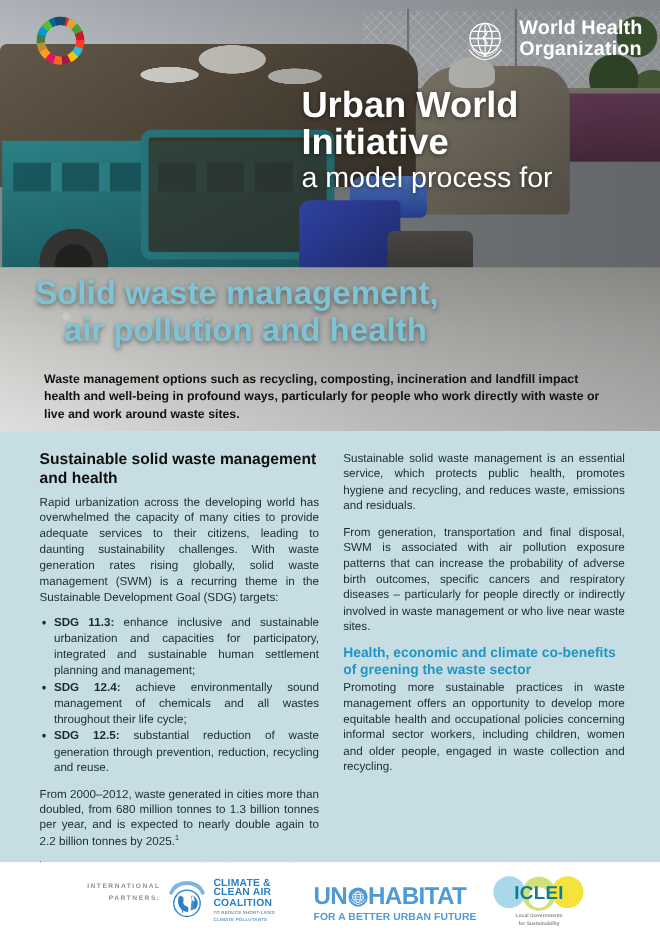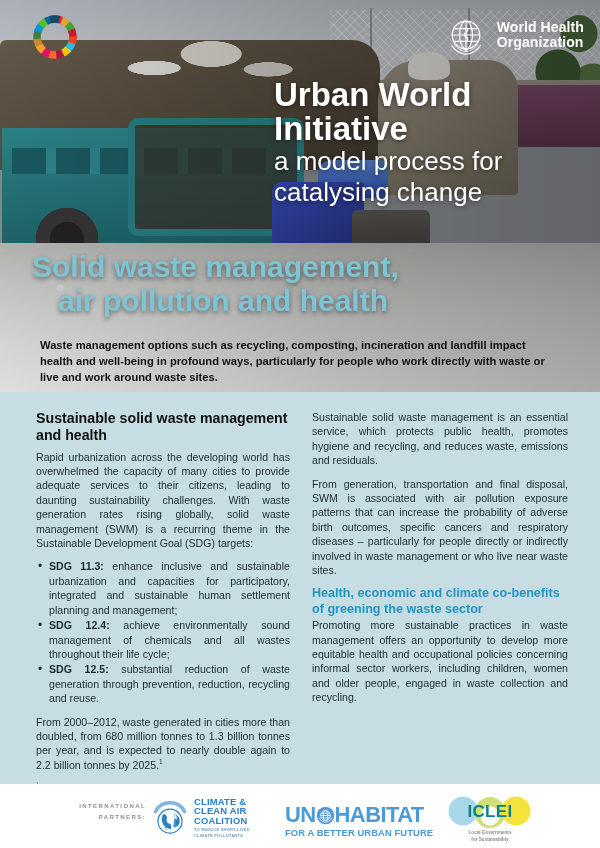--- a/index.html
+++ b/index.html
@@ -127,21 +127,21 @@
   }
 
   
   .sdg-wheel { position:absolute; left:30px; top:12px; width:50px; height:50px; }
   .who-logo {
     position:absolute; right:16px; top:12px;
     display:flex; align-items:center; gap:8px;
   }
   .who-emblem { width:46px; height:46px; }
   .who-text {
-    color:#ffffff; font-size:14px; font-weight:bold; line-height:1.06;
+    color:#ffffff; font-size:18px; font-weight:bold; line-height:1.06;
     letter-spacing:.1px;
   }
 
   
   .title-block { position:absolute; right:26px; top:78px; text-align:left; width:300px; }
   .title-main {
     color:#ffffff; font-size:33px; font-weight:bold; line-height:1.02;
     text-shadow:0 1px 5px rgba(0,0,0,.55);
   }
   .title-sub {
@@ -303,21 +303,20 @@
     <div class="who-text">
       <div>World Health</div>
       <div>Organization</div>
     </div>
   </div>
 
   <div class="title-block">
     <div class="title-main">Urban World</div>
     <div class="title-main">Initiative</div>
     <div class="title-sub">a model process for</div>
-    <div class="title-sub">catalysing change</div>
   </div>
 
   <div class="banner-title">
     <span>Solid waste management,</span>
     <span class="line2">air pollution and health</span>
   </div>
 
   <div class="intro-text">Waste management options such as recycling, composting, incineration and landfill impact health and well-being in profound ways, particularly for people who work directly with waste or live and work around waste sites.</div>
 </div>
 

